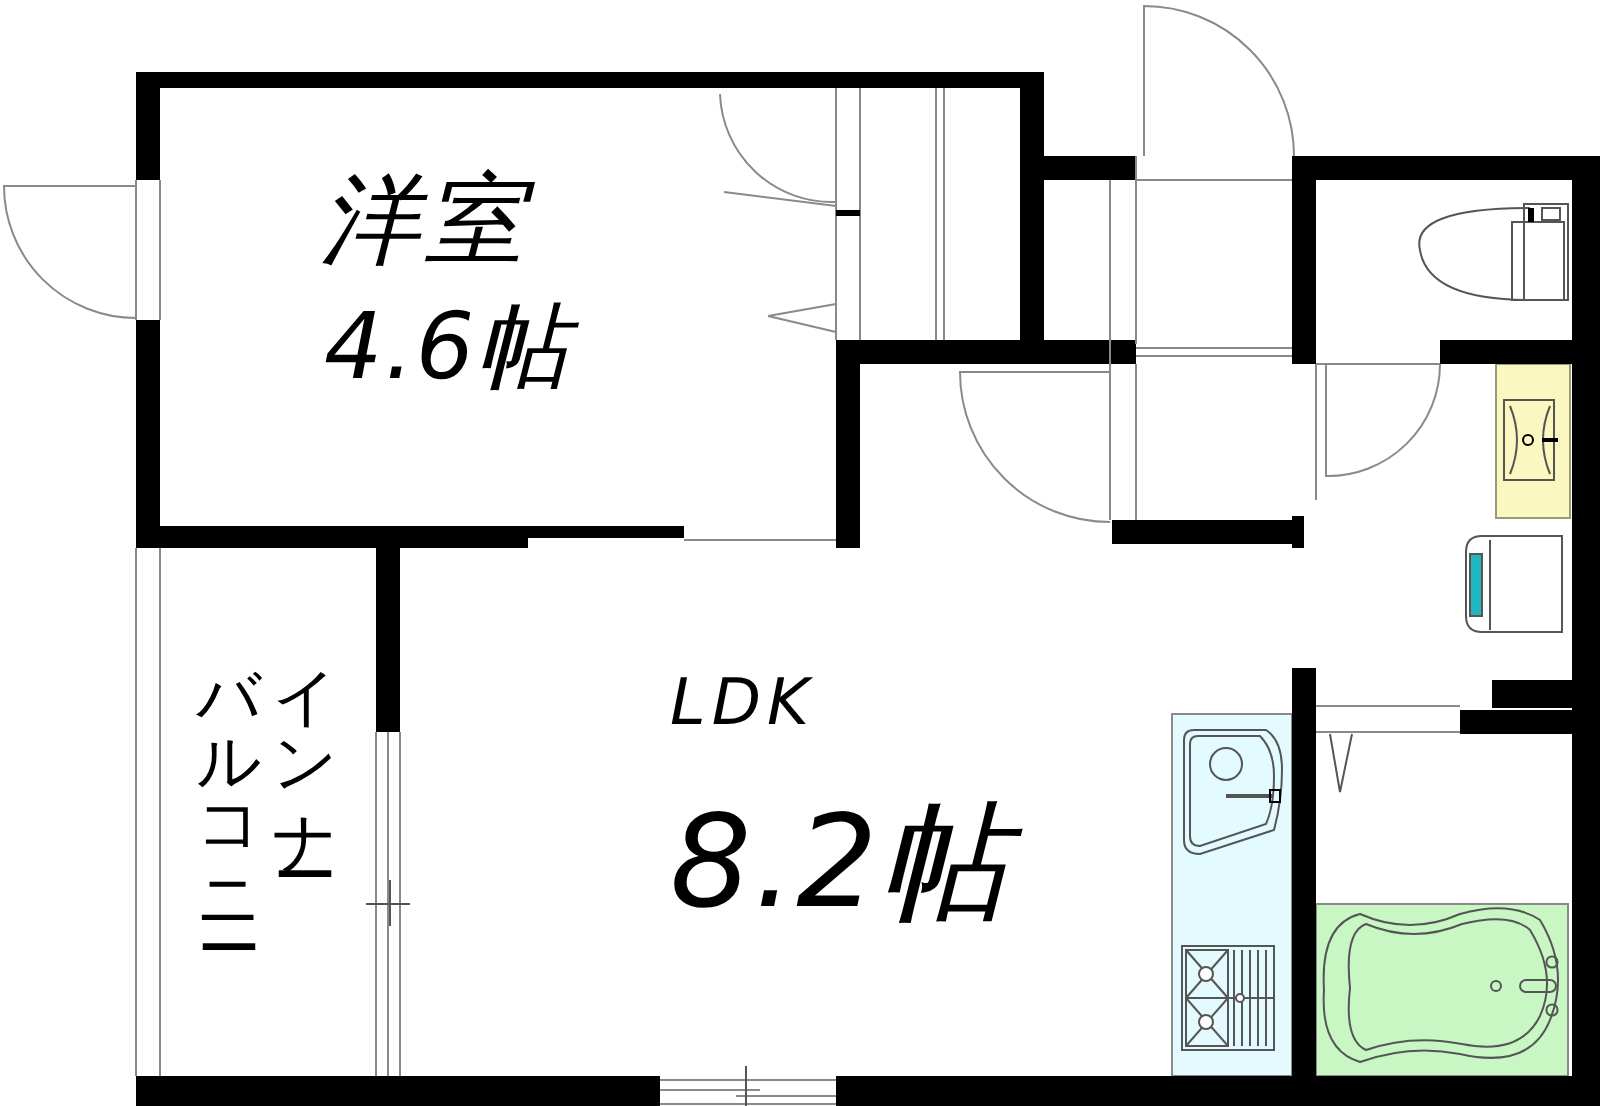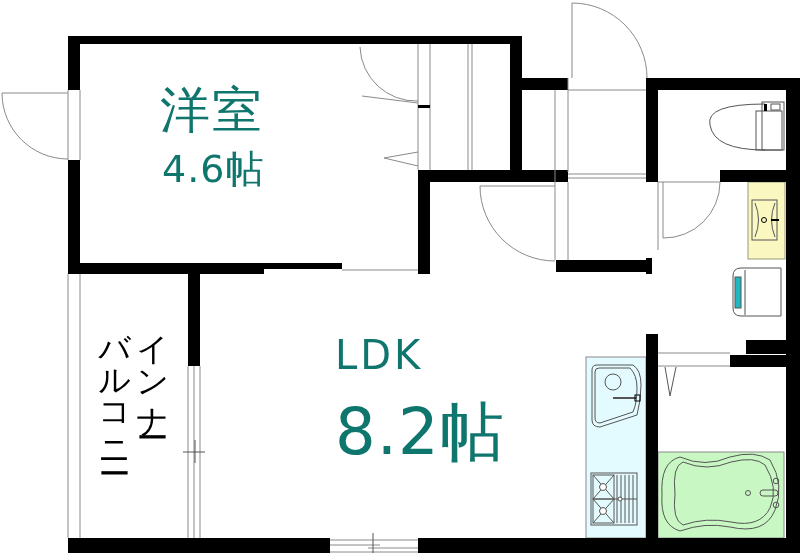--- a/index.html
+++ b/index.html
@@ -2,24 +2,24 @@
 <html><head>
   <meta charset="utf-8">
   <style>
     html, body { margin: 0; padding: 0; background: #ffffff; }
     body { width: 800px; height: 553px; position: relative; overflow: hidden;
            font-family: "DejaVu Sans", "Liberation Sans", sans-serif; }
     #plan { position: absolute; left: 0; top: 0; width: 800px; height: 553px; }
     .wall { fill: #000; }
     .thin { stroke: #8a8a8a; stroke-width: 1; fill: none; }
     .thin-dark { stroke: #555; stroke-width: 1; fill: none; }
-    .room-label { position: absolute; color: #0f766e; line-height: 1; white-space: nowrap; }
+    .room-label { position: absolute; color: #000000; line-height: 1; white-space: nowrap; font-style: italic; }
     .lbl-yoshitsu { left: 160px; top: 85px; font-size: 50px; letter-spacing: 2px; }
-    .lbl-yoshitsu-size { left: 162px; top: 150px; font-size: 38px; letter-spacing: 1px; }
-    .lbl-ldk { left: 335px; top: 335px; font-size: 40px; letter-spacing: 3px; }
+    .lbl-yoshitsu-size { left: 162px; top: 150px; font-size: 46px; letter-spacing: 1px; }
+    .lbl-ldk { left: 335px; top: 335px; font-size: 32px; letter-spacing: 3px; }
     .lbl-ldk-size { left: 335px; top: 400px; font-size: 64px; letter-spacing: 1px; }
     .vert { position: absolute; font-size: 32px; line-height: 38px; width: 34px; text-align: center;
             writing-mode: vertical-rl; text-orientation: upright; color:#000; }
     .vert-1 { left: 138px; top: 312px; }
     .vert-2 { left: 100px; top: 312px; }
   </style>
 </head>
 <body>
 
 <svg id="plan" viewBox="0 0 800 553" xmlns="http://www.w3.org/2000/svg">

